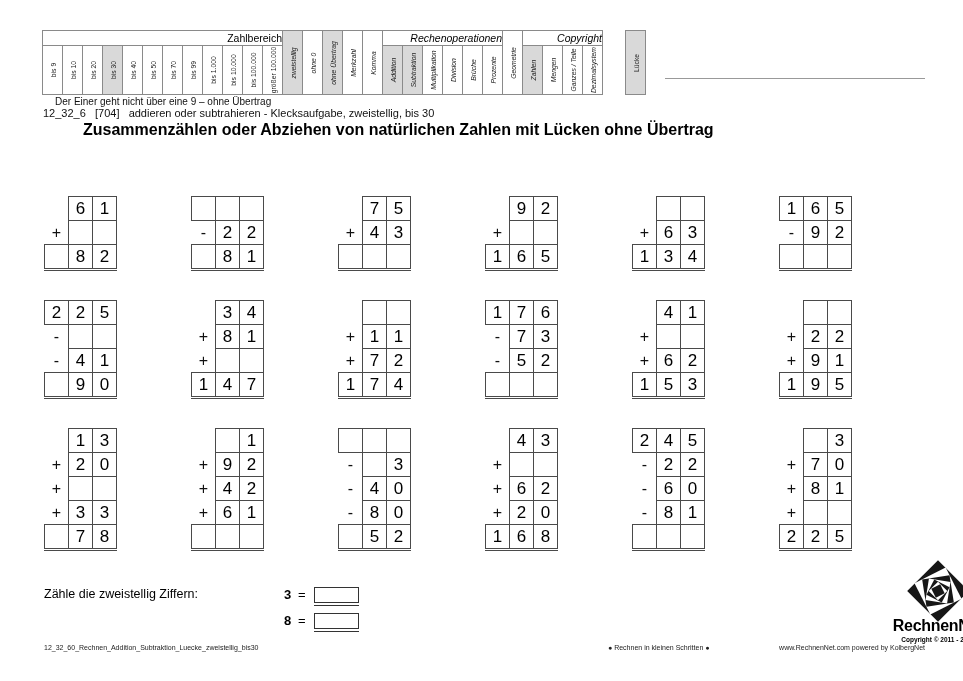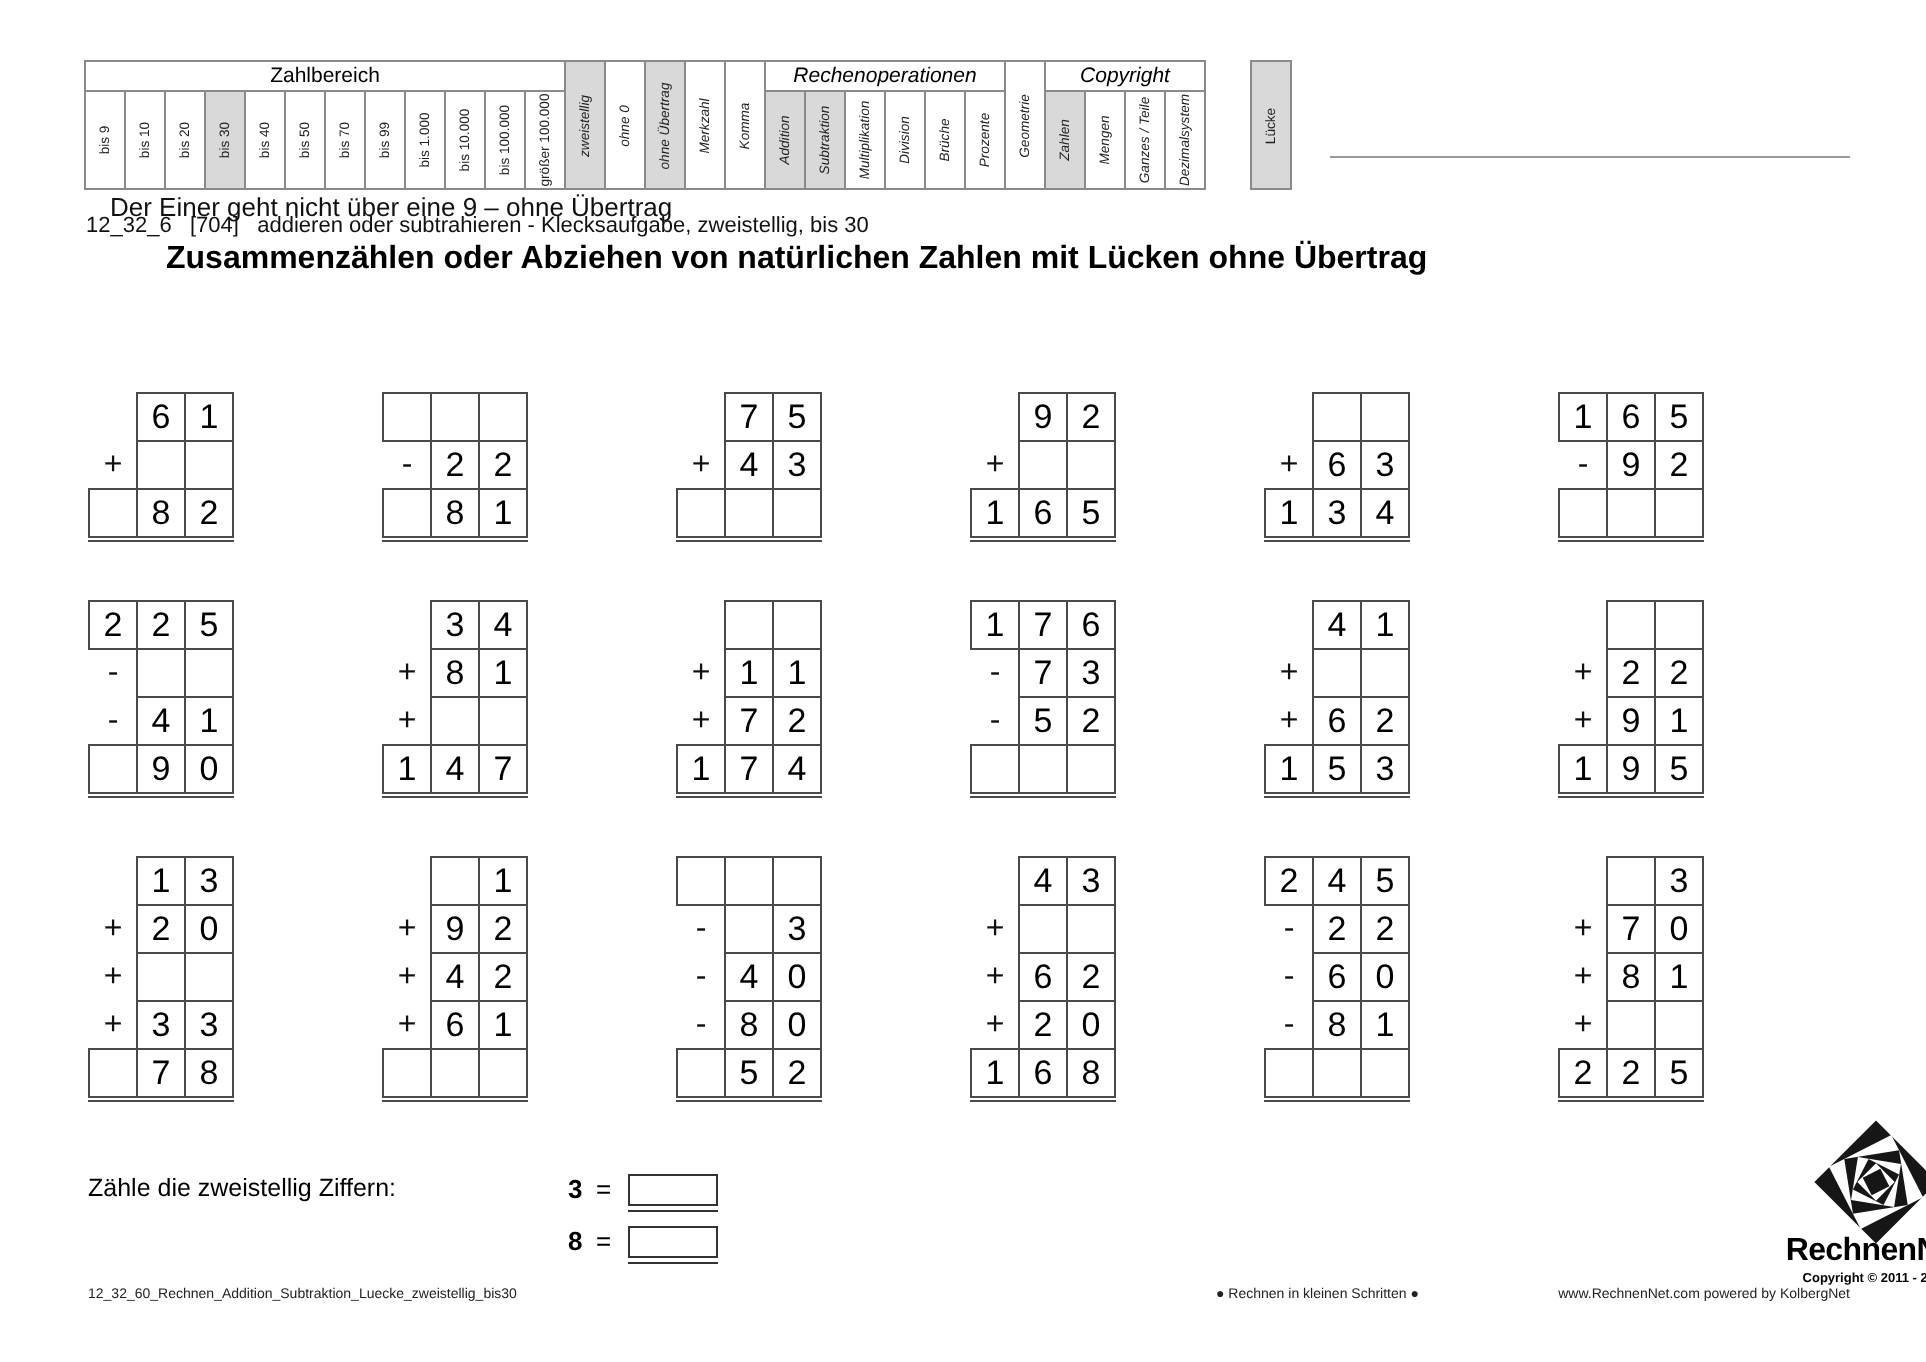--- a/index.html
+++ b/index.html
@@ -7,34 +7,34 @@
     position:relative; width:963px; height:681px; margin:0 auto;
     background:#fff; outline:1px solid #cfcfcf;
     font-family:"Liberation Sans", sans-serif; color:#000; overflow:hidden;
   }
 
   
   .matrix { position:absolute; left:42px; top:30px; display:flex; align-items:flex-start; }
   .mx-group { display:flex; flex-direction:column; }
   .mx-group + .mx-group { margin-left:-1px;font-style:italic; }
   .mx-title { box-sizing:border-box; border:1px solid #8a8a8a; height:16px;
-              font-size:10.5px; text-align:center; line-height:14px; background:#fff; }
+              font-size:10.5px; text-align:right; line-height:14px; background:#fff; }
   .mx-cols { display:flex; }
   .mx-group:not(.no-title) .mx-cols { margin-top:-1px; }
   .mx-cols > div + div { margin-left:-1px; }
   .mx-col { box-sizing:border-box; width:21px; height:50px; border:1px solid #8a8a8a;
             position:relative; background:#fff; }
   .mx-group.no-title .mx-col { height:65px; }
   .mx-col.shaded { background:#d9d9d9; }
   .vtext { position:absolute; left:50%; top:50%;
            transform:translate(-50%,-50%) rotate(-90deg);
            white-space:nowrap; font-size:6.8px; color:#222; }
   .mx-spacer { width:22px; height:65px; }
 
-  .caption   { position:absolute; left:43px; top:96px;  font-size:13px; color:#111;padding-left:12px; }
+  .caption   { position:absolute; left:43px; top:96px;  font-size:10px; color:#111;padding-left:12px; }
   .code-line { position:absolute; left:43px; top:107px; font-size:11px; white-space:pre; color:#111;text-align:center; }
   .page-title{ position:absolute; left:43px; top:121px; font-size:16px; font-weight:bold;margin-left:40px; }
 
   .name-rule { position:absolute; left:665px; top:78px; width:260px; border-top:1px solid #999; }
   .name-datum{ position:absolute; left:665px; top:81px; width:260px; text-align:right; font-size:12px; }
 
   
   .prob-row { position:absolute; left:44px; display:flex; gap:74px; }
   .prob-row.r1 { top:196px; }
   .prob-row.r2 { top:300px; }

